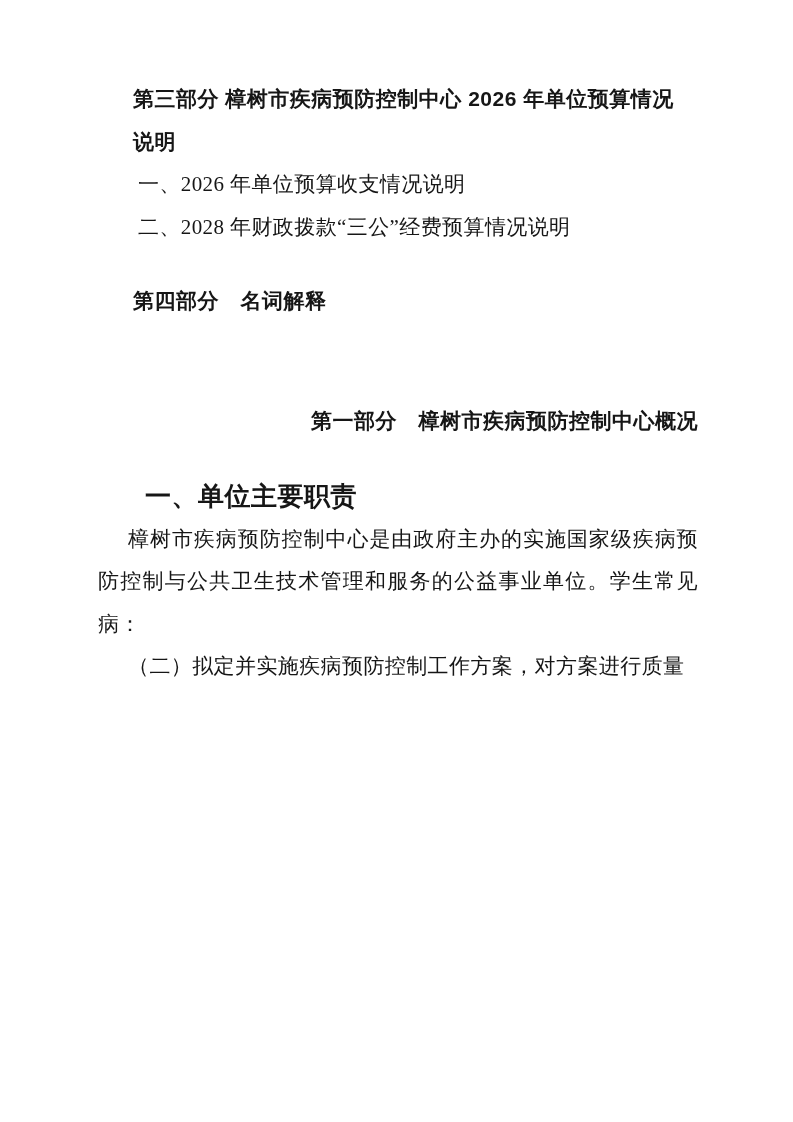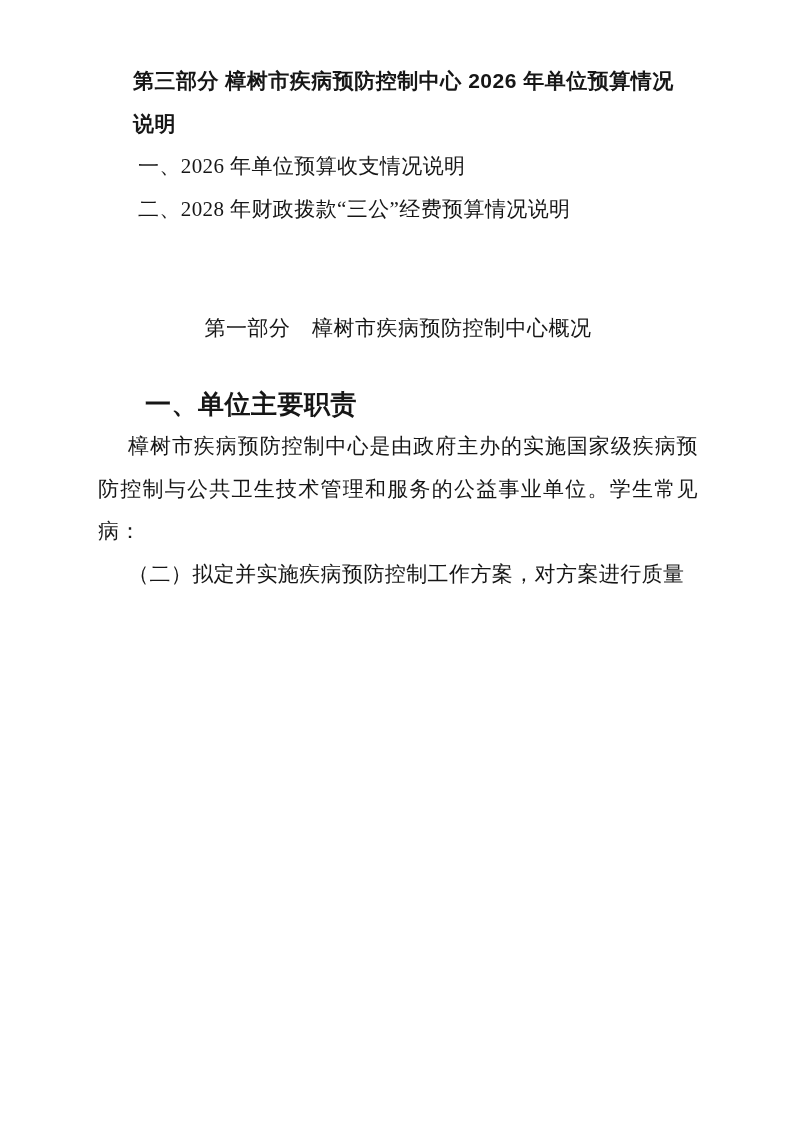--- a/index.html
+++ b/index.html
@@ -12,21 +12,21 @@
     width: 793px;
     height: 1122px;
     background: #ffffff;
     overflow: hidden;
     color: #161616;
     font-family: "Liberation Serif", "DejaVu Serif", serif;
   }
   .content {
     margin-left: 98px;
     margin-right: 95px;      
-    padding-top: 60px;
+    padding-top: 78px;
   }
   
   .h-main {
     font-family: "Liberation Sans", "DejaVu Sans", sans-serif;
     font-weight: bold;
     font-size: 21px;
     line-height: 42.5px;
     letter-spacing: 0.5px;
     padding-left: 35px;       
     max-width: 545px;         
@@ -36,25 +36,25 @@
     font-family: "Liberation Sans", "DejaVu Sans", sans-serif;
     font-weight: bold;
     font-size: 21px;
     line-height: 42.5px;
     letter-spacing: 0.5px;
     padding-left: 35px;
     margin: 32px 0 0 0;
   }
   .h-center {
     font-family: "Liberation Sans", "DejaVu Sans", sans-serif;
-    font-weight: normal;
+    font-weight: bold;
     font-size: 21px;
     line-height: 42.5px;
     letter-spacing: 0.5px;
-    text-align: center;
+    text-align: right;
     margin: 77px 0 0 0;
   }
   .h-sub {
     font-family: "Liberation Sans", "DejaVu Sans", sans-serif;
     font-weight: bold;
     font-size: 26px;
     line-height: 42.5px;
     letter-spacing: 0.5px;
     padding-left: 47px;
     margin: 33px 0 0 0;
@@ -82,20 +82,21 @@
 
 <div class="page">
   <div class="content">
 
     <div class="h-main">第三部分 樟树市疾病预防控制中心 2026 年单位预算情况说明</div>
 
     <p class="toc-item">一、2026 年单位预算收支情况说明</p>
 
     <p class="toc-item">二、2028 年财政拨款“三公”经费预算情况说明</p>
 
+    <div class="h-part4">第四部分　名词解释</div>
 
     <div class="h-center">第一部分　樟树市疾病预防控制中心概况</div>
 
     <div class="h-sub">一、单位主要职责</div>
 
     <p class="body-par">樟树市疾病预防控制中心是由政府主办的实施国家级疾病预防控制与公共卫生技术管理和服务的公益事业单位。学生常见病：</p>
 
 
     <p class="body-par">（二）拟定并实施疾病预防控制工作方案，对方案进行质量</p>
 

